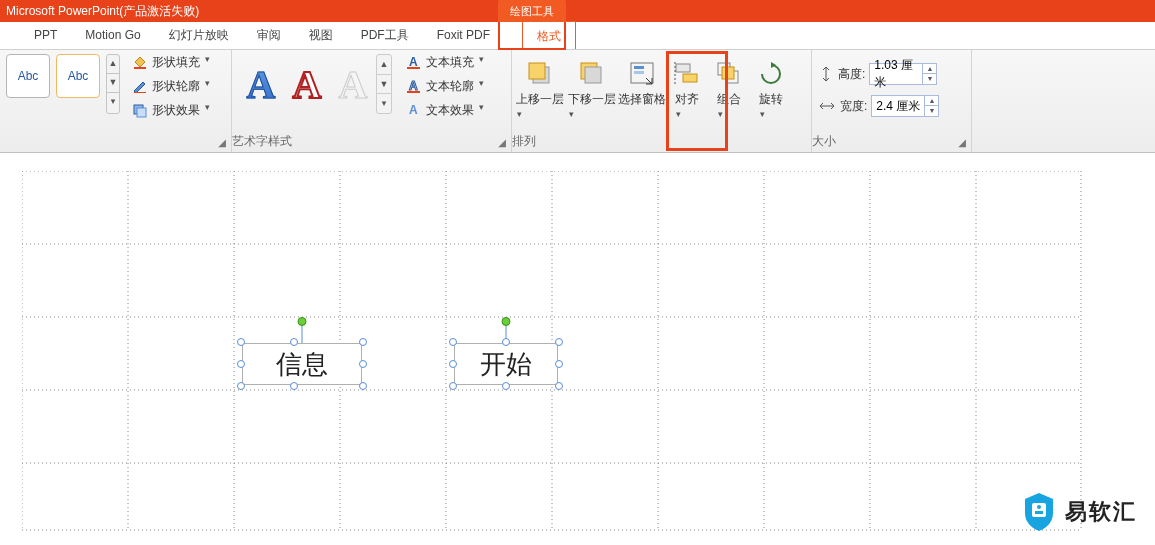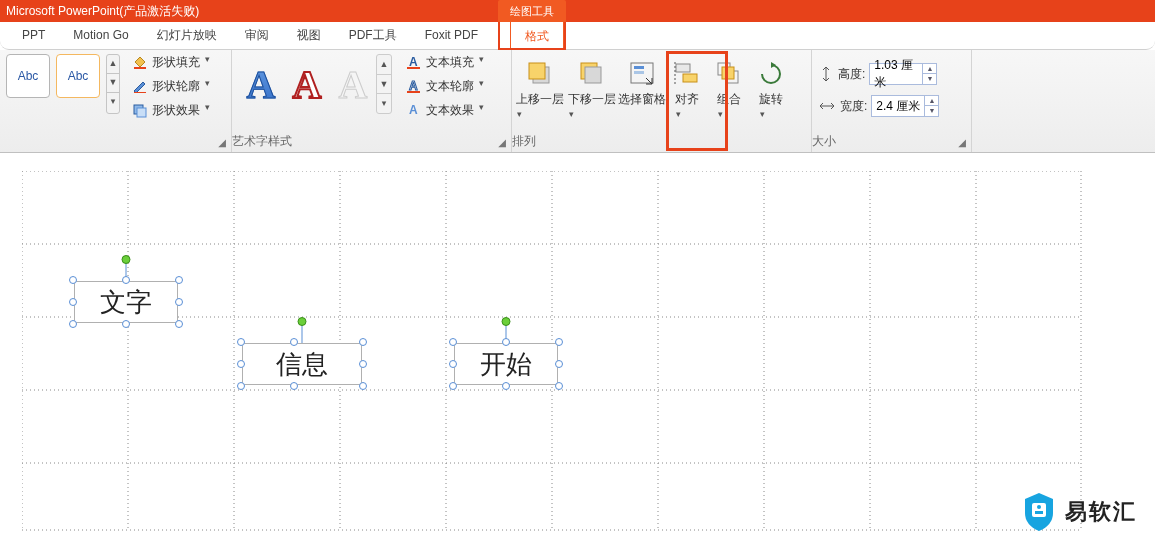--- a/index.html
+++ b/index.html
@@ -1,19 +1,19 @@
 <!DOCTYPE html>
 <html><head>
 <meta charset="utf-8">
 <style>
 * { box-sizing: border-box; margin: 0; padding: 0; }
 body { font-family: "Microsoft YaHei", SimSun, sans-serif; font-size: 12px; background: #fff; width: 1155px; height: 545px; overflow: hidden; position: relative; }
 .titlebar { height: 22px; background: #e7421a; color: #fff; display: flex; align-items: center; padding-left: 6px; font-size: 12px; position: relative; }
 .ctx-tab-wrap { position: absolute; left: 498px; top: 0; width: 68px; height: 22px; background: #f15a22; color: #fff; font-size: 11px; text-align: center; line-height: 22px; border-top-left-radius: 2px; border-top-right-radius: 2px; }
-.tabbar { height: 28px; background: #fff; display: flex; align-items: flex-end; padding-left: 8px; border-bottom: 1px solid #d0d0d0; border-radius: 9px; }
+.tabbar { height: 28px; background: #fff; display: flex; align-items: flex-end; padding-left: 20px; border-bottom: 1px solid #d0d0d0; }
 .tab { padding: 0 14px; height: 28px; line-height: 28px; color: #444; cursor: pointer; }
 .tab.active { border-left: 1px solid #f15a22; border-right: 1px solid #f15a22; border-top: 1px solid #f15a22; color: #f15a22; position: relative; }
 .fmt-box { position: absolute; left: 498px; top: 22px; width: 68px; height: 28px; border: 2px solid #e7421a; border-top: none; z-index: 5; pointer-events: none; }
 .ribbon { height: 103px; background: linear-gradient(#f7f7f7,#ededed); border-bottom: 1px solid #c0c0c0; display: flex; }
 .group { border-right: 1px solid #d4d4d4; display: flex; flex-direction: column; height: 100%; position: relative; }
 .group-body { flex: 1; display: flex; align-items: flex-start; padding: 4px 6px 0 6px; gap: 4px; }
 .group-label { text-align: left; font-size: 12px; color: #666; height: 18px; line-height: 14px; }
 .dlaunch { position: absolute; right: 3px; bottom: 3px; width: 12px; height: 12px; font-size: 10px; color: #777; cursor: pointer; text-align: center; }
 .vstack { display: flex; flex-direction: column; gap: 2px; }
 .menuitem { display: flex; gap: 4px; height: 22px; padding: 0 4px; cursor: pointer; color: #333; white-space: nowrap; }
@@ -283,33 +283,20 @@
       <line x1="424" y1="0" x2="424" y2="360" stroke-dasharray="1,3" stroke="#888"></line>
       <line x1="530" y1="0" x2="530" y2="360" stroke-dasharray="1,3" stroke="#888"></line>
       <line x1="636" y1="0" x2="636" y2="360" stroke-dasharray="1,3" stroke="#888"></line>
       <line x1="742" y1="0" x2="742" y2="360" stroke-dasharray="1,3" stroke="#888"></line>
       <line x1="848" y1="0" x2="848" y2="360" stroke-dasharray="1,3" stroke="#888"></line>
       <line x1="954" y1="0" x2="954" y2="360" stroke-dasharray="1,3" stroke="#888"></line>
       <line x1="1059" y1="0" x2="1059" y2="360" stroke-dasharray="1,3" stroke="#888"></line>
       </g>
     </svg>
 
-    <div style="position:absolute;left:52px;top:110px;width:104px;height:42px">
-      <div class="rotline" style="top:-18px;height:18px"></div>
-      <div class="rothandle" style="top:-26px"></div>
-      <div class="shapebox" style="left:0;top:0;width:100%;height:100%">文字</div>
-      <div class="handle" style="left:-5px;top:-5px"></div>
-      <div class="handle" style="left:48px;top:-5px"></div>
-      <div class="handle" style="right:-5px;top:-5px"></div>
-      <div class="handle" style="left:-5px;top:17px"></div>
-      <div class="handle" style="right:-5px;top:17px"></div>
-      <div class="handle" style="left:-5px;bottom:-5px"></div>
-      <div class="handle" style="left:48px;bottom:-5px"></div>
-      <div class="handle" style="right:-5px;bottom:-5px"></div>
-    </div>
 
     <div style="position:absolute;left:220px;top:172px;width:120px;height:42px">
       <div class="rotline" style="top:-18px;height:18px"></div>
       <div class="rothandle" style="top:-26px"></div>
       <div class="shapebox" style="left:0;top:0;width:100%;height:100%">信息</div>
       <div class="handle" style="left:-5px;top:-5px"></div>
       <div class="handle" style="left:48px;top:-5px"></div>
       <div class="handle" style="right:-5px;top:-5px"></div>
       <div class="handle" style="left:-5px;top:17px"></div>
       <div class="handle" style="right:-5px;top:17px"></div>

